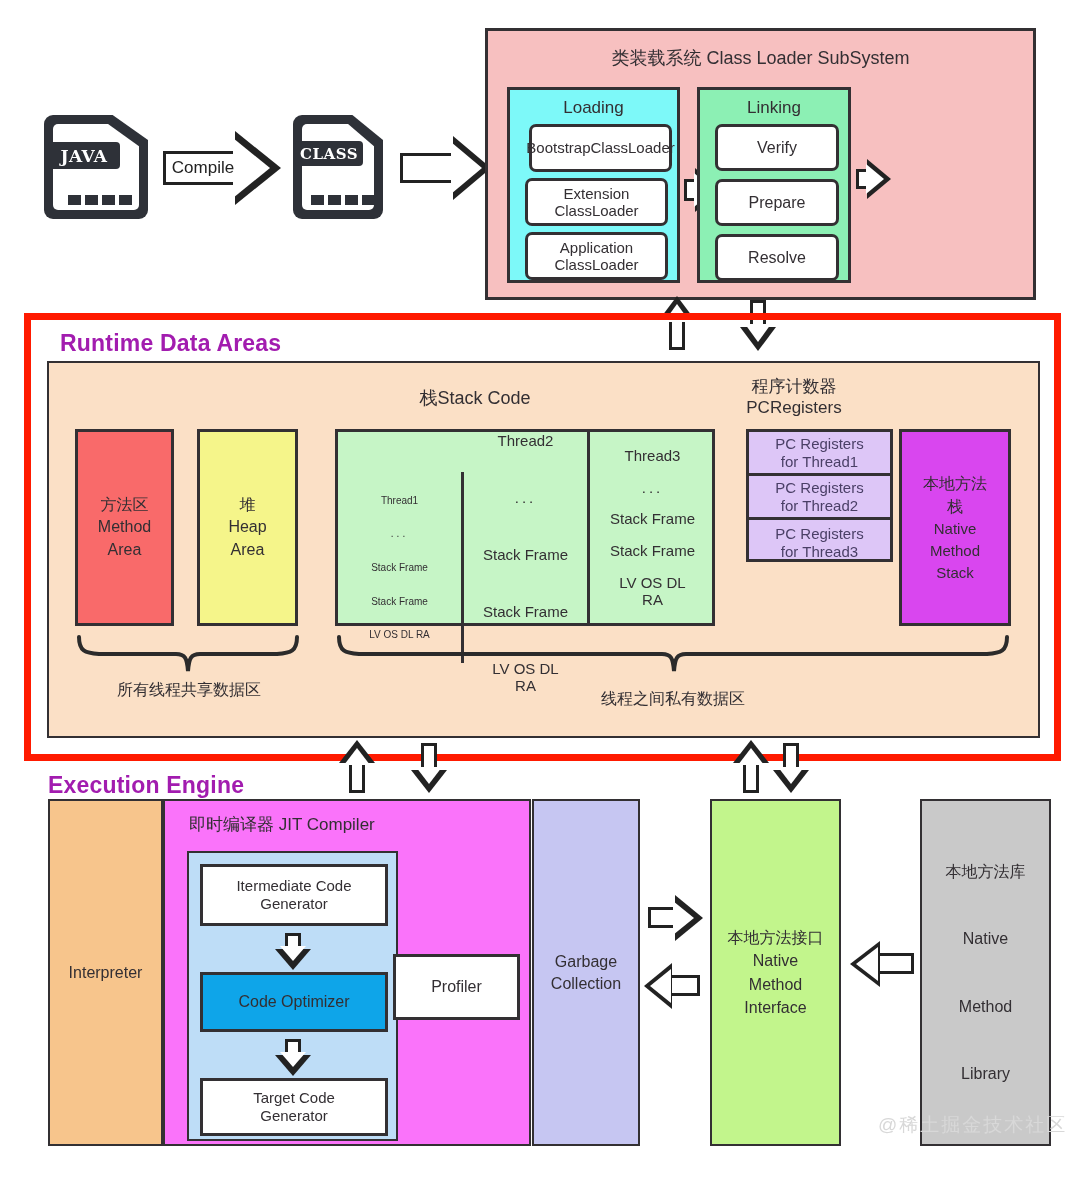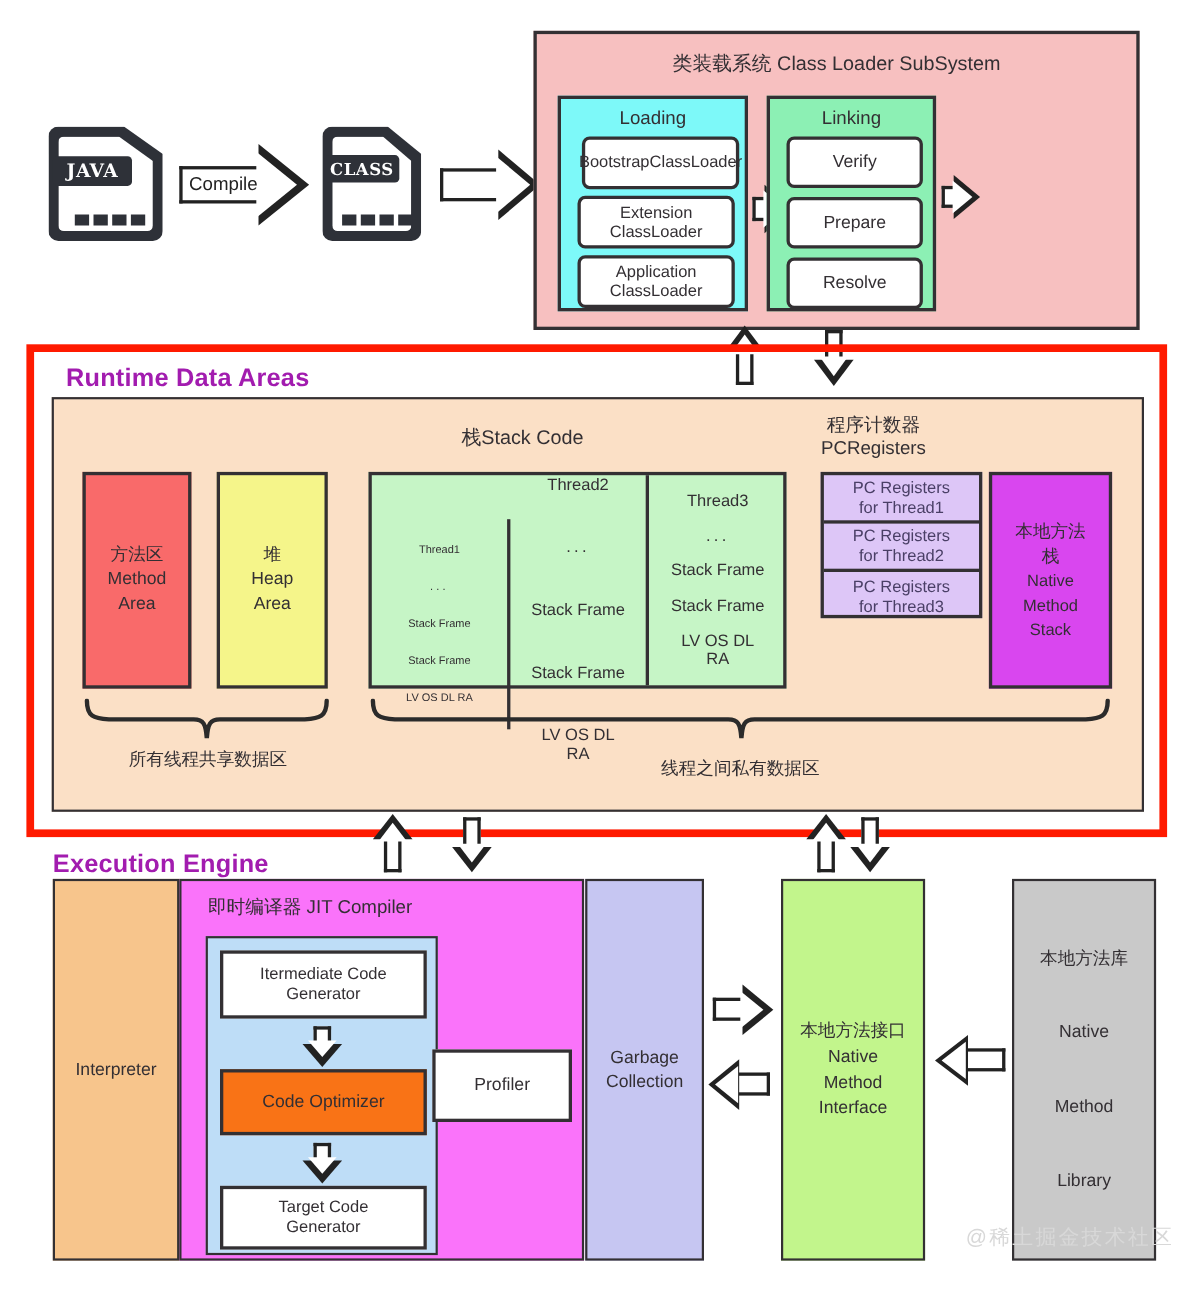--- a/index.html
+++ b/index.html
@@ -332,21 +332,21 @@
 
     <div>
       <div class="abs" style="left:96px; top:80px; width:16px; height:19px; background:#fff;
            border-left:3px solid #222; border-right:3px solid #222; border-top:3px solid #222;"></div>
       <div class="abs" style="left:86px; top:96px; width:0; height:0;
            border-left:18px solid transparent; border-right:18px solid transparent; border-top:21px solid #222;"></div>
       <div class="abs" style="left:91px; top:93px; width:0; height:0;
            border-left:13px solid transparent; border-right:13px solid transparent; border-top:15px solid #fff;"></div>
     </div>
 
-    <div class="abs bx ctr" style="left:11px; top:119px; width:188px; height:60px; background:#f97316; font-size:16px;">Code Optimizer</div>
+    <div class="abs bx ctr" style="left:11px; top:119px; width:188px; height:60px; background:#0ea5e9; font-size:16px;">Code Optimizer</div>
 
     <div>
       <div class="abs" style="left:96px; top:186px; width:16px; height:19px; background:#fff;
            border-left:3px solid #222; border-right:3px solid #222; border-top:3px solid #222;"></div>
       <div class="abs" style="left:86px; top:202px; width:0; height:0;
            border-left:18px solid transparent; border-right:18px solid transparent; border-top:21px solid #222;"></div>
       <div class="abs" style="left:91px; top:199px; width:0; height:0;
            border-left:13px solid transparent; border-right:13px solid transparent; border-top:15px solid #fff;"></div>
     </div>
 

